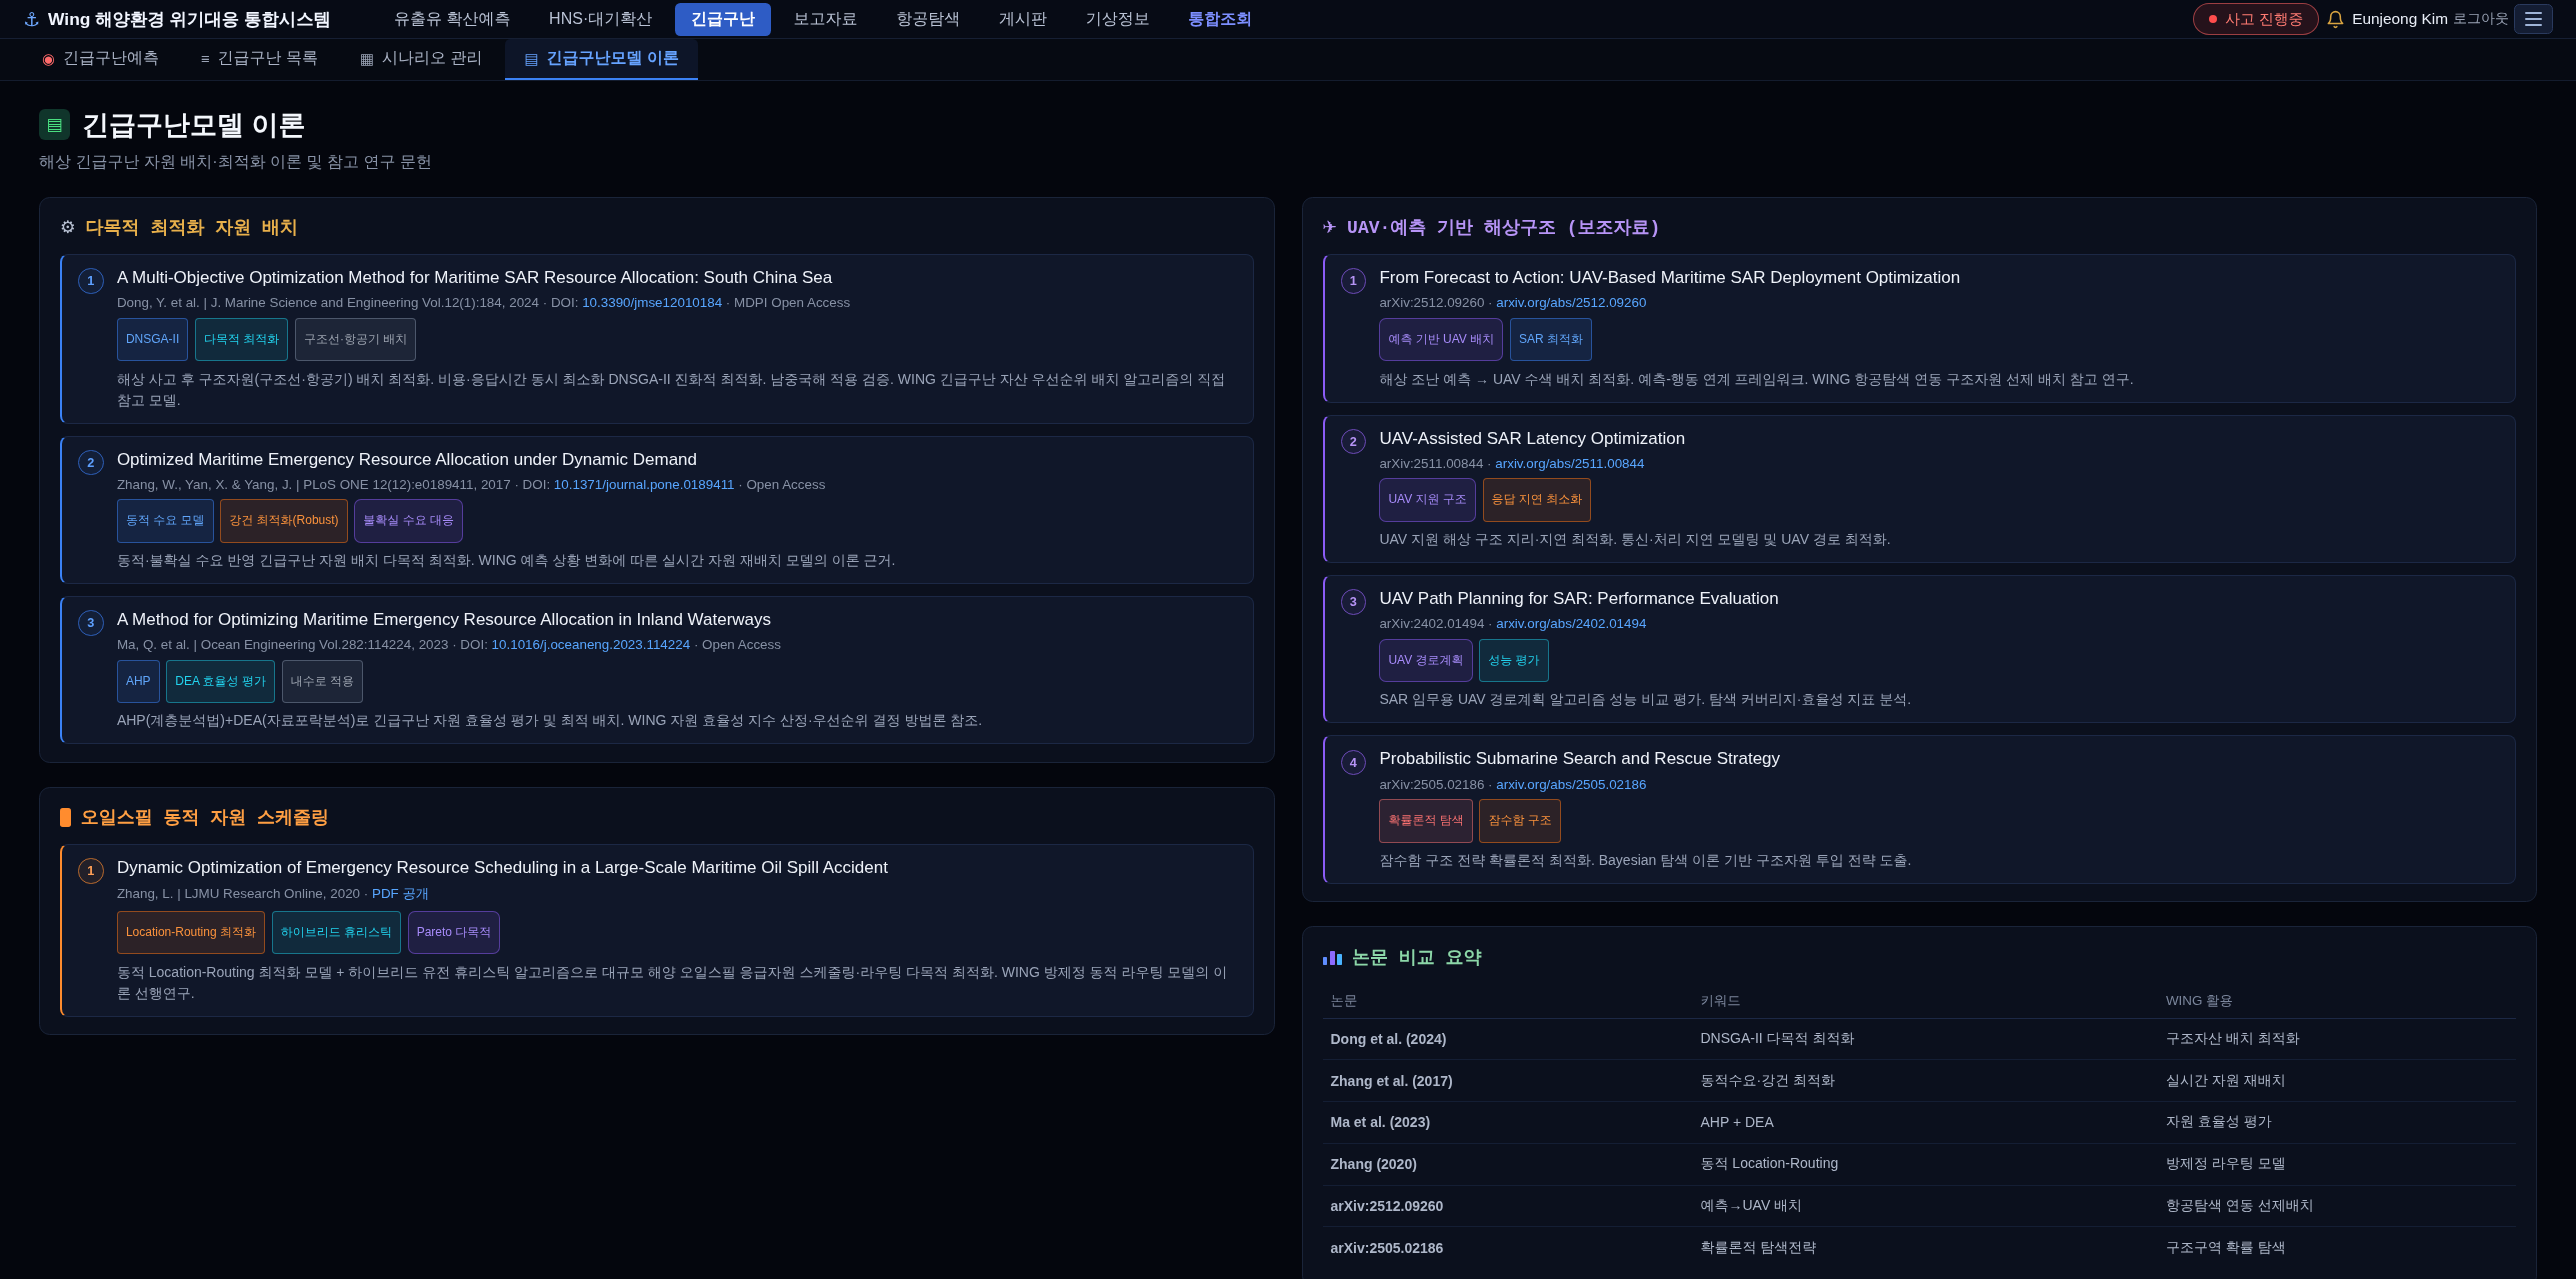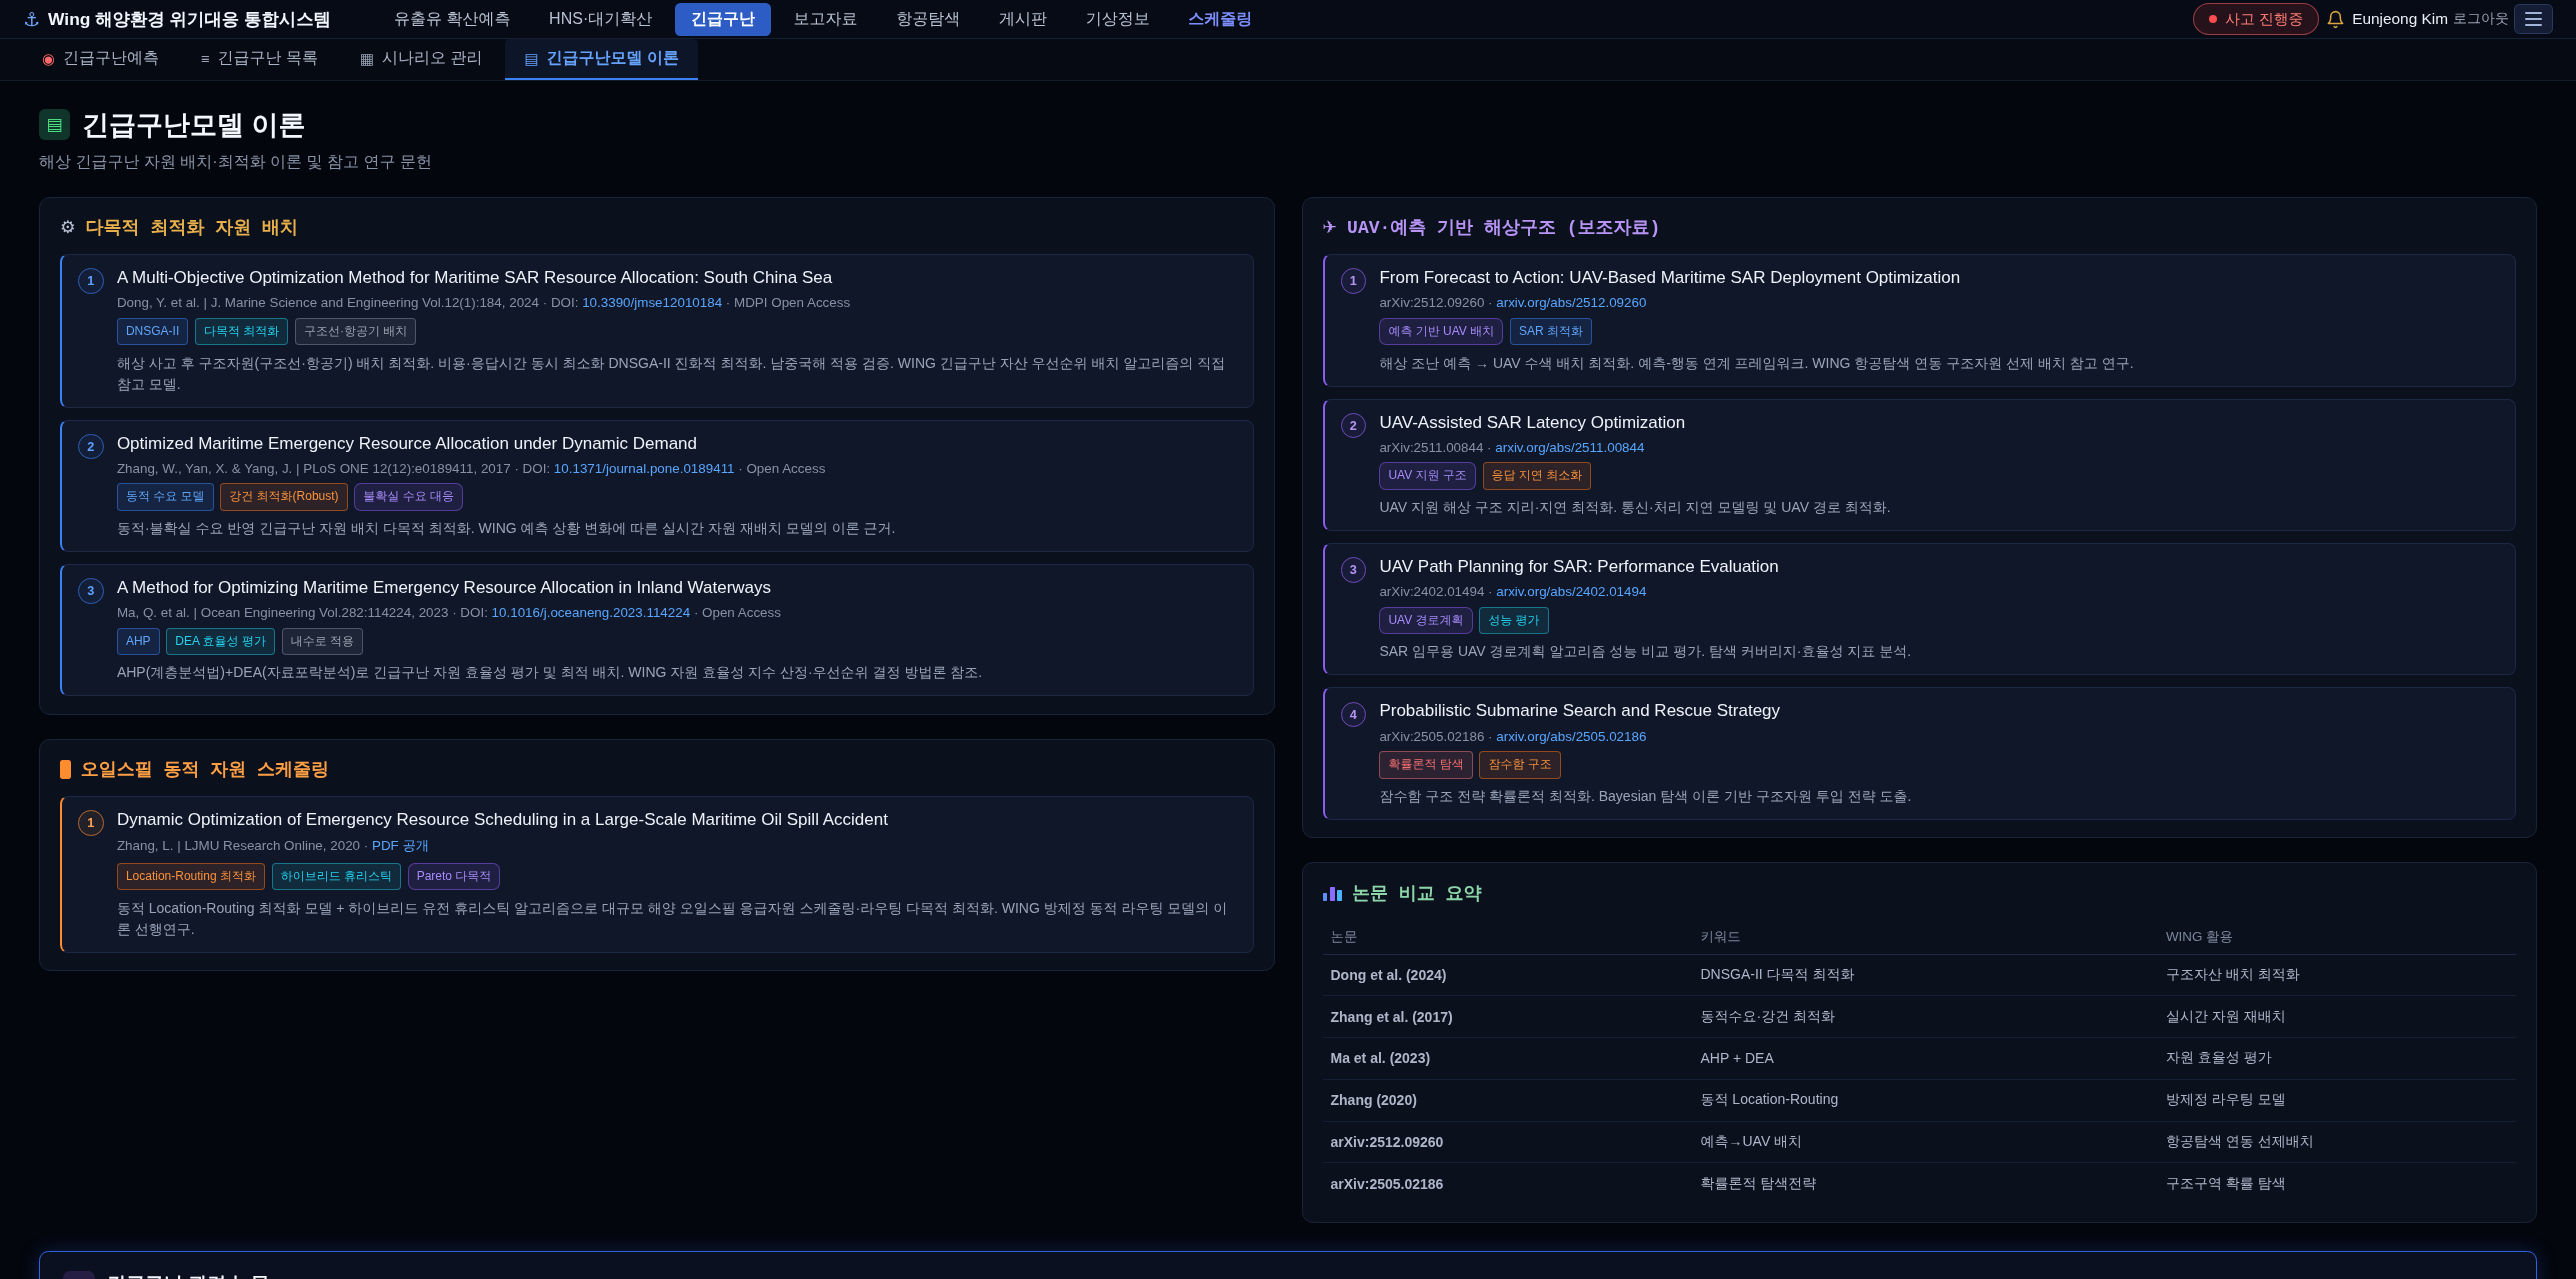--- a/index.html
+++ b/index.html
@@ -61,21 +61,21 @@
   .paper.accent-purple{border-left-color:#8b5cf6;}
   .paper-num{flex:0 0 auto;width:25.5px;height:25.5px;border-radius:50%;border:1.3px solid;display:flex;align-items:center;justify-content:center;font-size:12.7px;font-weight:bold;margin-top:1.3px;}
   .num-blue{color:#5ea0ff;border-color:#2e5fb8;background:rgba(59,130,246,.08);}
   .num-orange{color:#ffa057;border-color:#b86a2e;background:rgba(255,140,46,.08);}
   .num-purple{color:#b794f6;border-color:#6d4bb8;background:rgba(139,92,246,.08);}
   .paper-body{min-width:0;}
   .paper-title{font-size:17px;font-weight:normal;color:#eef2f9;line-height:1.3;}
   .paper-meta{font-size:13.4px;color:#8791a5;margin-top:6px;}
   .paper-link{color:#58a6ff;cursor:pointer;text-decoration:none;}
   .paper-tags{display:flex;gap:6.7px;margin-top:7.4px;flex-wrap:wrap;}
-  .tag{font-size:12px;padding:5px 8px;border-radius:4px;border:0.7px solid;line-height:1.3;white-space:nowrap;}
+  .tag{font-size:12px;padding:13px 8px;border-radius:4px;border:0.7px solid;line-height:1.3;white-space:nowrap;}
   .tag-blue{color:#60a5fa;border-color:rgba(59,130,246,.5);background:rgba(59,130,246,.12);}
   .tag-cyan{color:#22d3ee;border-color:rgba(34,211,238,.45);background:rgba(34,211,238,.10);}
   .tag-gray{color:#9ca3af;border-color:rgba(148,163,184,.4);background:rgba(148,163,184,.10);}
   .tag-orange{color:#fb923c;border-color:rgba(249,115,22,.5);background:rgba(249,115,22,.12);}
   .tag-purple{color:#a78bfa;border-color:rgba(139,92,246,.5);background:rgba(139,92,246,.12);border-radius:7px;}
   .tag-red{color:#f87171;border-color:rgba(248,113,113,.5);background:rgba(248,113,113,.12);}
   .paper-desc{font-size:14px;color:#9aa4b8;margin-top:7.4px;line-height:1.5;}
 
   
   .ctable{width:100%;border-collapse:collapse;table-layout:fixed;}
@@ -101,21 +101,21 @@
     <span>Wing 해양환경 위기대응 통합시스템</span>
   </div>
   <nav class="nav-items">
       <div class="nav-item">유출유 확산예측</div>
       <div class="nav-item">HNS·대기확산</div>
       <div class="nav-item active">긴급구난</div>
       <div class="nav-item">보고자료</div>
       <div class="nav-item">항공탐색</div>
       <div class="nav-item">게시판</div>
       <div class="nav-item">기상정보</div>
-      <div class="nav-item accent">스케줄링</div>
+      <div class="nav-item accent">통합조회</div>
     </nav>
   <div class="nav-right">
     <div class="alert-badge">
       <span class="alert-dot"></span>
       <span>사고 진행중</span>
     </div>
     <div class="bell">
       <svg width="19" height="19" viewBox="0 0 24 24" fill="none" stroke="#d9a441" stroke-width="2" stroke-linecap="round" stroke-linejoin="round">
           <path d="M18 8a6 6 0 0 0-12 0c0 7-3 9-3 9h18s-3-2-3-9"></path>
           <path d="M13.7 21a2 2 0 0 1-3.4 0"></path>

